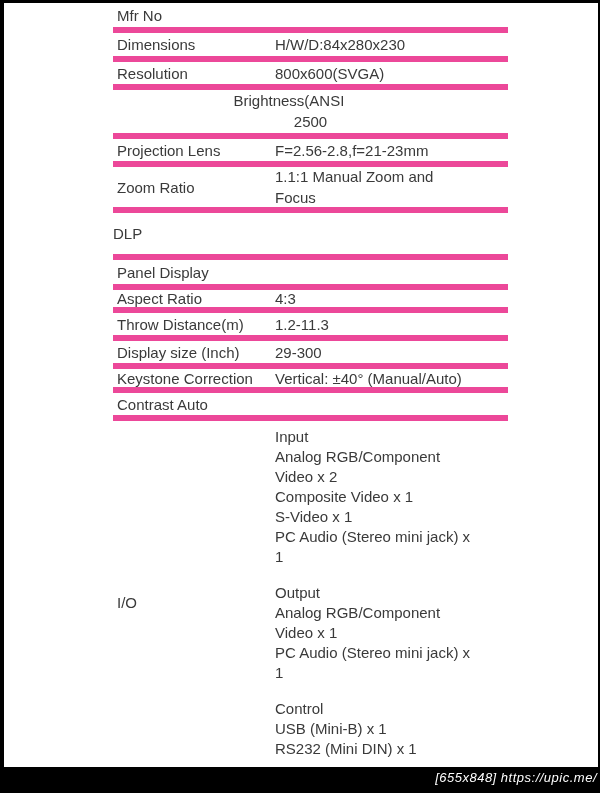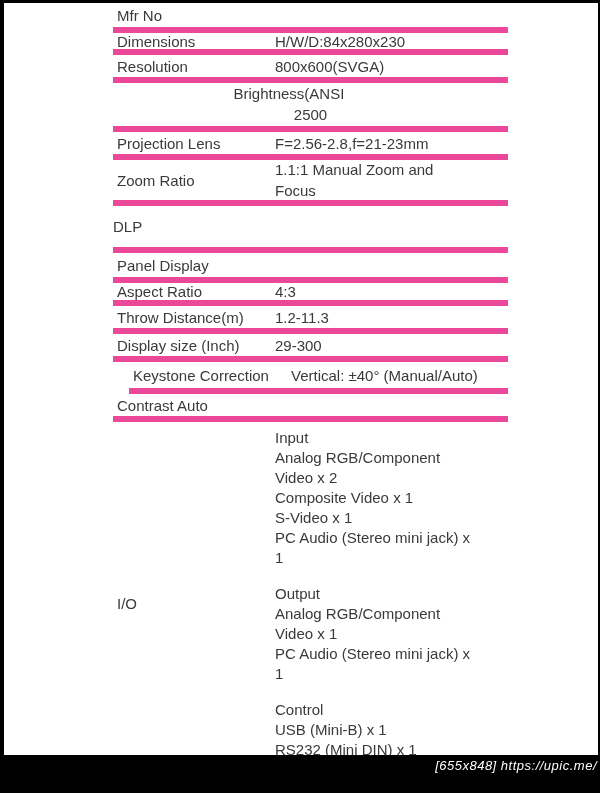--- a/index.html
+++ b/index.html
@@ -30,37 +30,37 @@
     box-sizing: border-box;
   }
   .label {
     width: 162px;
     padding-left: 4px;
     flex-shrink: 0;
     box-sizing: border-box;
   }
   .value { flex: 1; }
   .h30 { height: 30px; }
-  .h29 { height: 22px; }
+  .h29 { height: 29px; }
   .h28 { height: 28px; }
   .h27 { height: 23px; }
   .h49 { height: 49px; flex-direction: column; }
   .h46 { height: 46px; }
   .h47 { height: 47px; }
-  .h32 { height: 32px; margin-left: 16px; }
+  .h32 { height: 24px; }
   .row-io { border-bottom: none; align-items: center; }
   .row-io .value {
     padding: 6px 0 10px 0;
     line-height: 20px;
   }
   .io-group { margin-bottom: 16px; }
   .io-group:last-child { margin-bottom: 14px; }
   .watermark-bar {
     position: absolute;
-    left: 0; right: 0; bottom: 16px;
+    left: 0; right: 0; bottom: 4px;
     height: 22px;
     background: #000000;
     color: #ffffff;
     text-align: right;
     line-height: 21px;
     font-size: 13px;
     font-style: italic;
     padding-right: 3px;
     box-sizing: border-box;
     letter-spacing: 0.5px;

